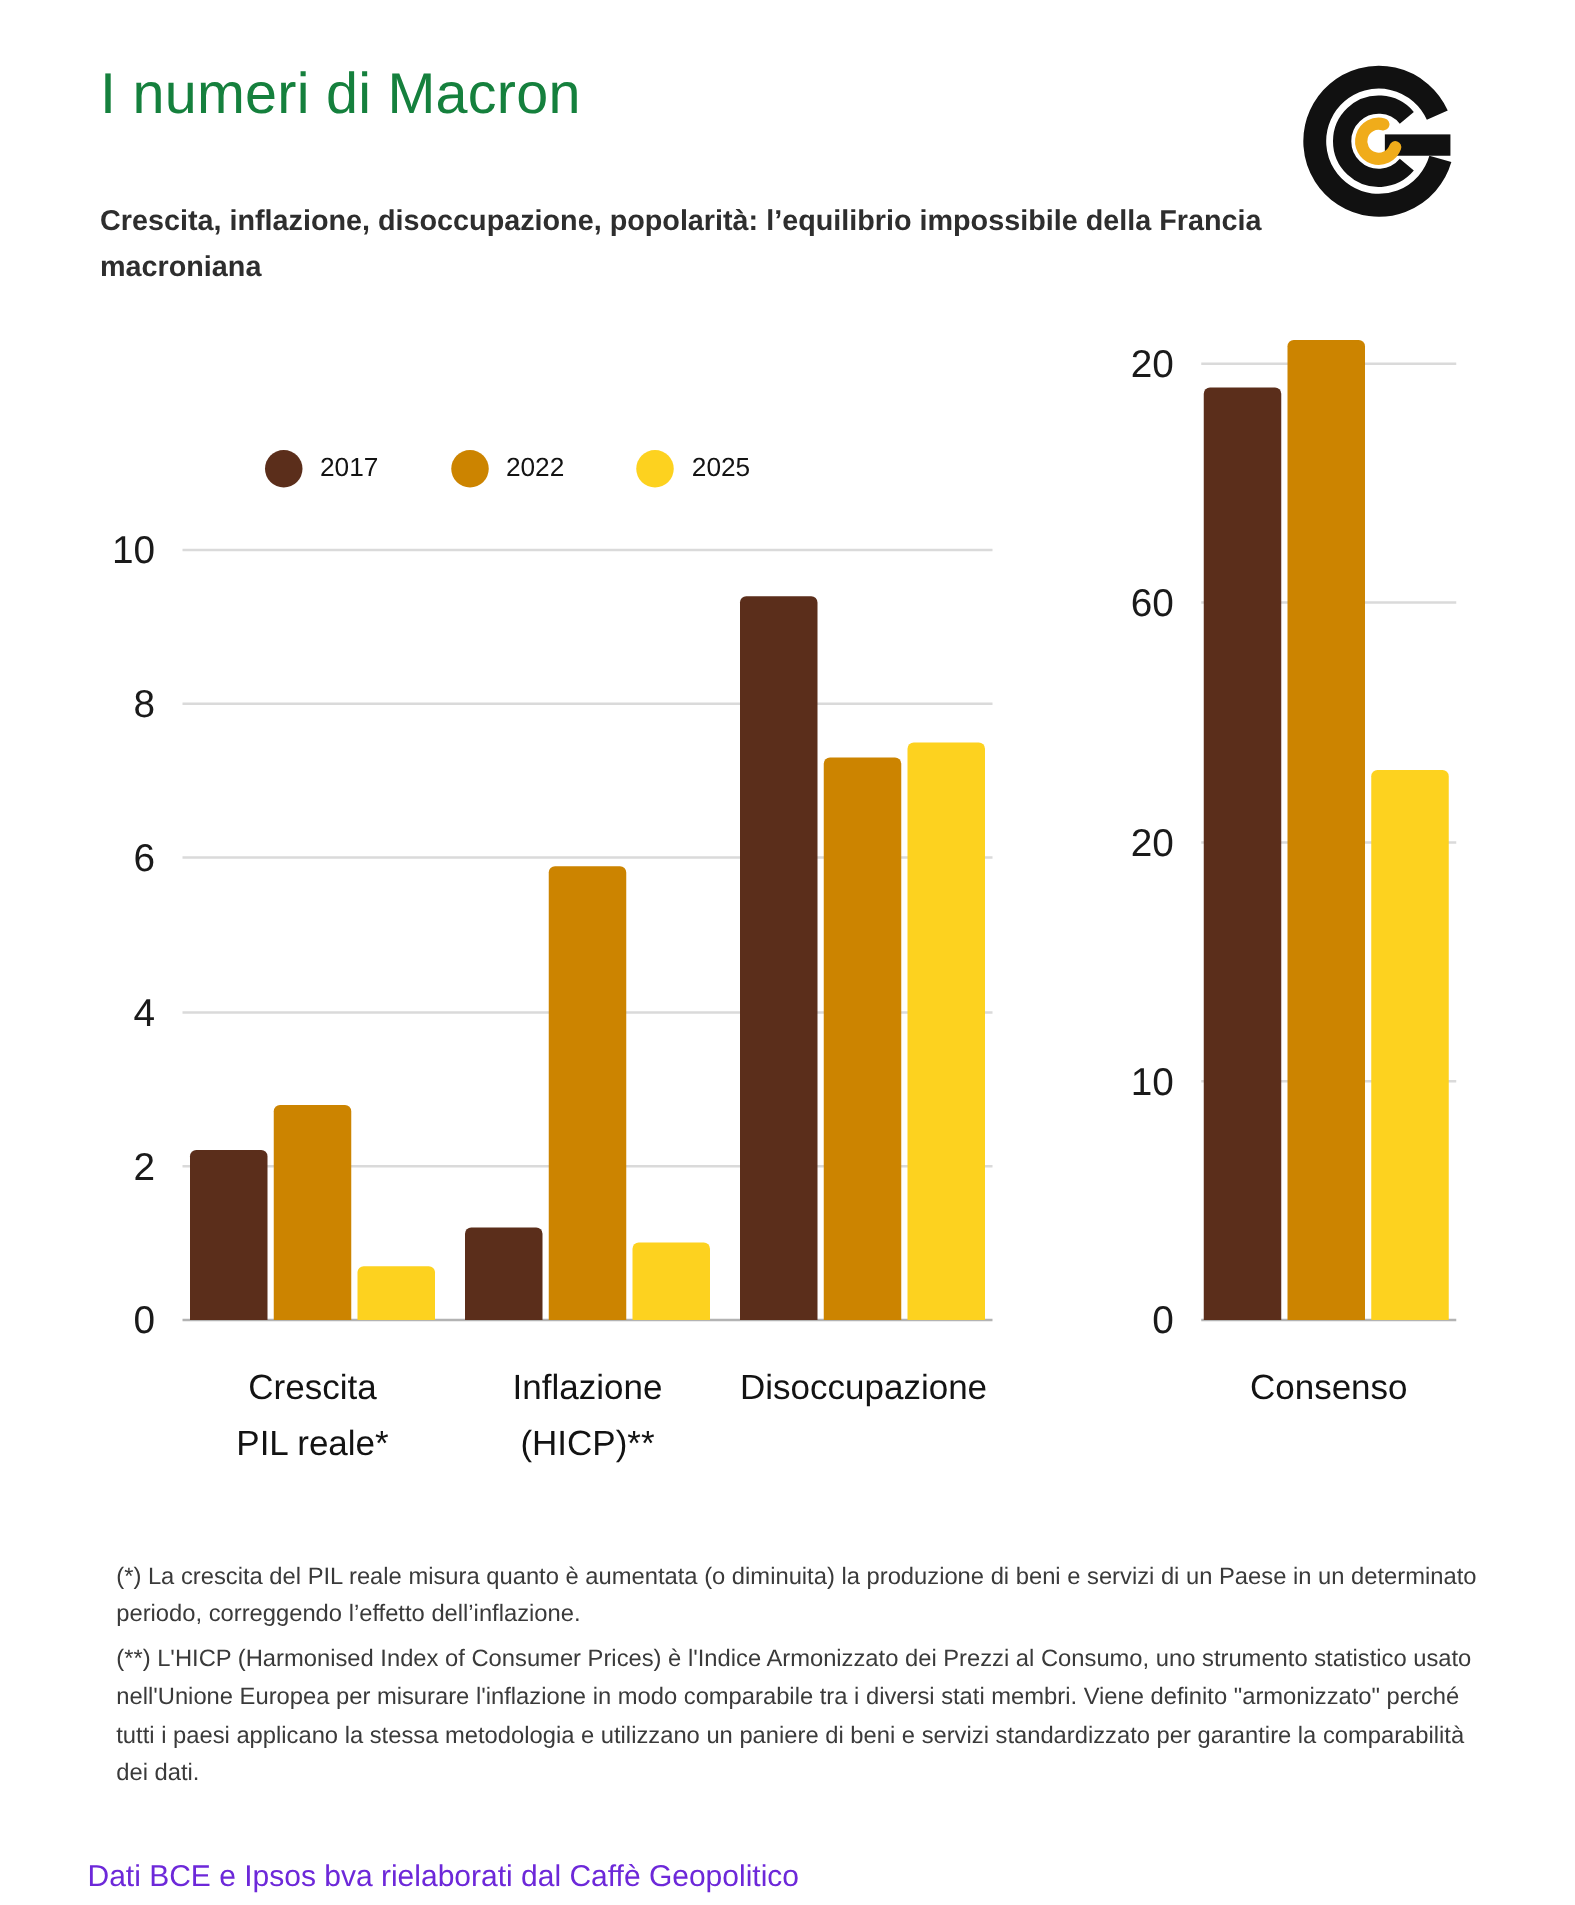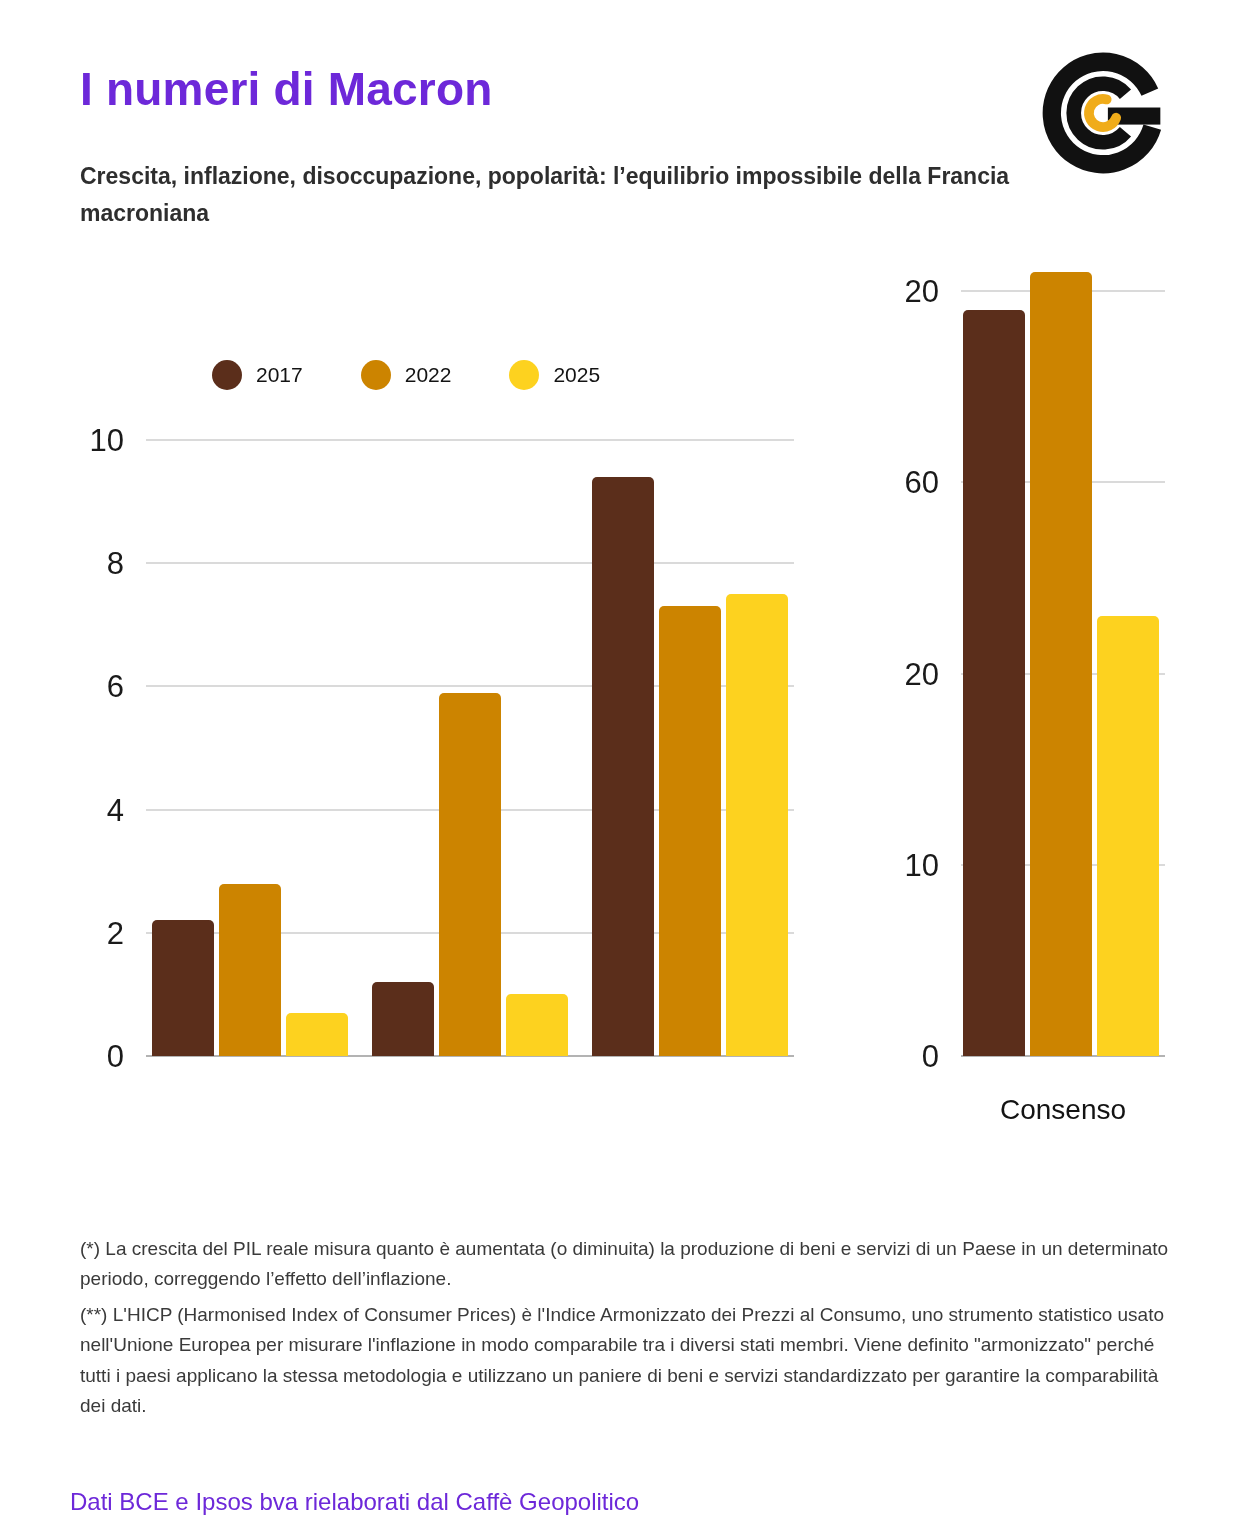--- a/index.html
+++ b/index.html
@@ -1,19 +1,19 @@
 <!DOCTYPE html>
 <html><head>
 <meta charset="utf-8">
 <style>
   html,body{margin:0;padding:0;background:#ffffff;}
   body{font-family:"Liberation Sans","DejaVu Sans",sans-serif;color:#1a1a1a;}
   .page{position:relative;width:1260px;height:1524px;background:#ffffff;overflow:hidden;}
 
-  .title{position:absolute;left:80px;top:62px;margin:0;font-size:46px;font-weight:700;color:#6d28d9;letter-spacing:0.2px;}
+  .title{position:absolute;left:80px;top:47px;margin:0;font-size:46px;font-weight:400;color:#15803d;letter-spacing:0.2px;}
   .subtitle{position:absolute;left:80px;top:158px;margin:0;width:990px;font-size:23px;line-height:1.62;color:#2e2e2e;font-weight:700;}
 
   .logo{position:absolute;left:1042px;top:52px;width:122px;height:122px;}
 
   .legend{position:absolute;left:212px;top:360px;display:flex;align-items:center;gap:58px;}
   .legend-item{display:flex;align-items:center;gap:14px;}
   .legend-dot{width:30px;height:30px;border-radius:50%;}
   .legend-label{font-size:21px;color:#131313;}
 
   .plot{position:absolute;}
@@ -27,21 +27,21 @@
   .plot-right .bars{justify-content:flex-start;padding:0 0 0 2px;}
   .bar-group{display:flex;align-items:flex-end;gap:5px;height:100%;}
   .bar{width:62px;border-radius:5px 5px 0 0;}
 
   .cats{position:absolute;display:flex;justify-content:space-between;padding:0 6px;box-sizing:border-box;}
   .cats-left{left:146px;top:1088px;width:648px;}
   .cats-right{left:961px;top:1088px;width:204px;justify-content:center;padding:0;}
   .cat{width:196px;text-align:center;font-size:28px;line-height:1.6;color:#131313;}
   .cats-right .cat{width:100%;}
 
-  .footnote{position:absolute;left:80px;width:1105px;margin:0;font-size:19px;line-height:1.6;color:#3a3a3a;}
+  .footnote{position:absolute;left:80px;width:1105px;margin:13px;font-size:19px;line-height:1.6;color:#3a3a3a;}
   .fn1{top:1234px;}
   .fn2{top:1300px;}
   .source{position:absolute;left:70px;top:1488px;margin:0;font-size:24px;color:#6d28d9;}
 </style>
 </head>
 <body>
 
 <div class="page">
 
   <h1 class="title">I numeri di Macron</h1>
@@ -97,20 +97,25 @@
           <div class="bar" title="2022: 5.9" style="height: 59%; background: rgb(204, 132, 0);"></div>
           <div class="bar" title="2025: 1" style="height: 10%; background: rgb(253, 210, 31);"></div>
         </div>
         <div class="bar-group">
           <div class="bar" title="2017: 9.4" style="height: 94%; background: rgb(91, 46, 27);"></div>
           <div class="bar" title="2022: 7.3" style="height: 73%; background: rgb(204, 132, 0);"></div>
           <div class="bar" title="2025: 7.5" style="height: 75%; background: rgb(253, 210, 31);"></div>
         </div>
       </div>
   </div>
+  <div class="cats cats-left" id="cats0">
+      <div class="cat">Crescita<br>PIL reale*</div>
+      <div class="cat">Inflazione<br>(HICP)**</div>
+      <div class="cat">Disoccupazione</div>
+    </div>
 
   <div class="plot plot-right">
     <div class="grid">
         <div class="gridline baseline" style="bottom: 0%;"></div>
         <div class="ytick" style="bottom: 0%;">0</div>
         <div class="gridline" style="bottom: 24.3902%;"></div>
         <div class="ytick" style="bottom: 24.3902%;">10</div>
         <div class="gridline" style="bottom: 48.7805%;"></div>
         <div class="ytick" style="bottom: 48.7805%;">20</div>
         <div class="gridline" style="bottom: 73.1707%;"></div>

